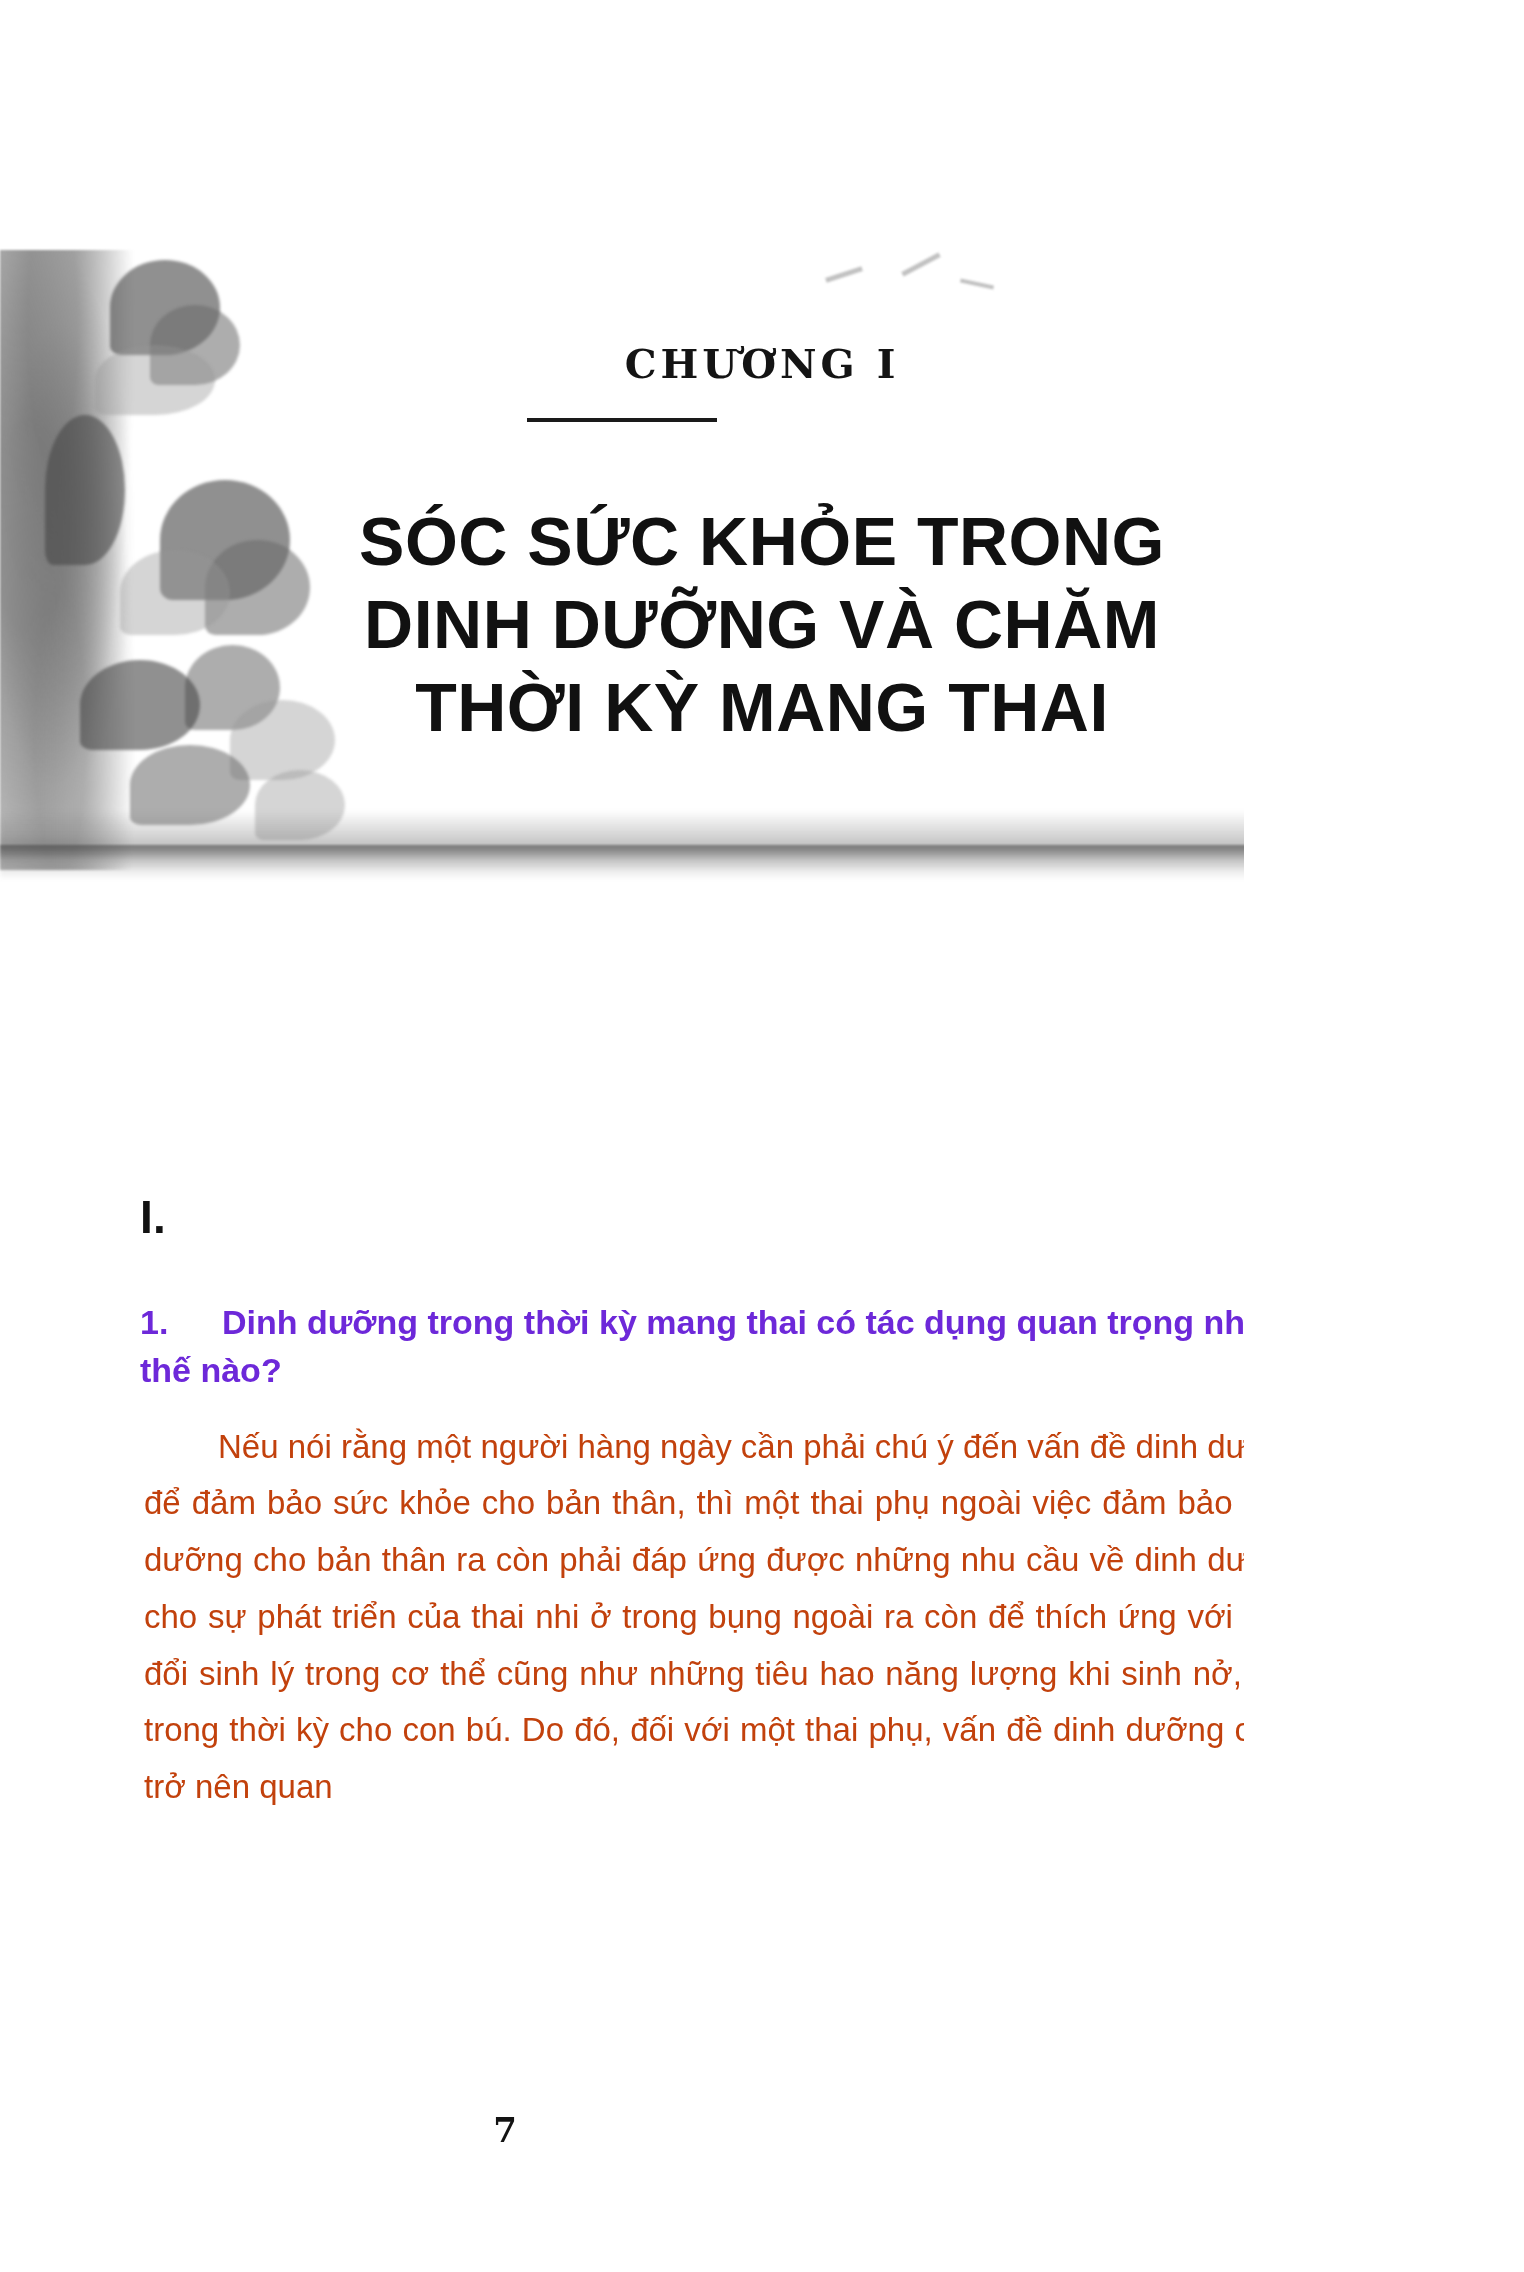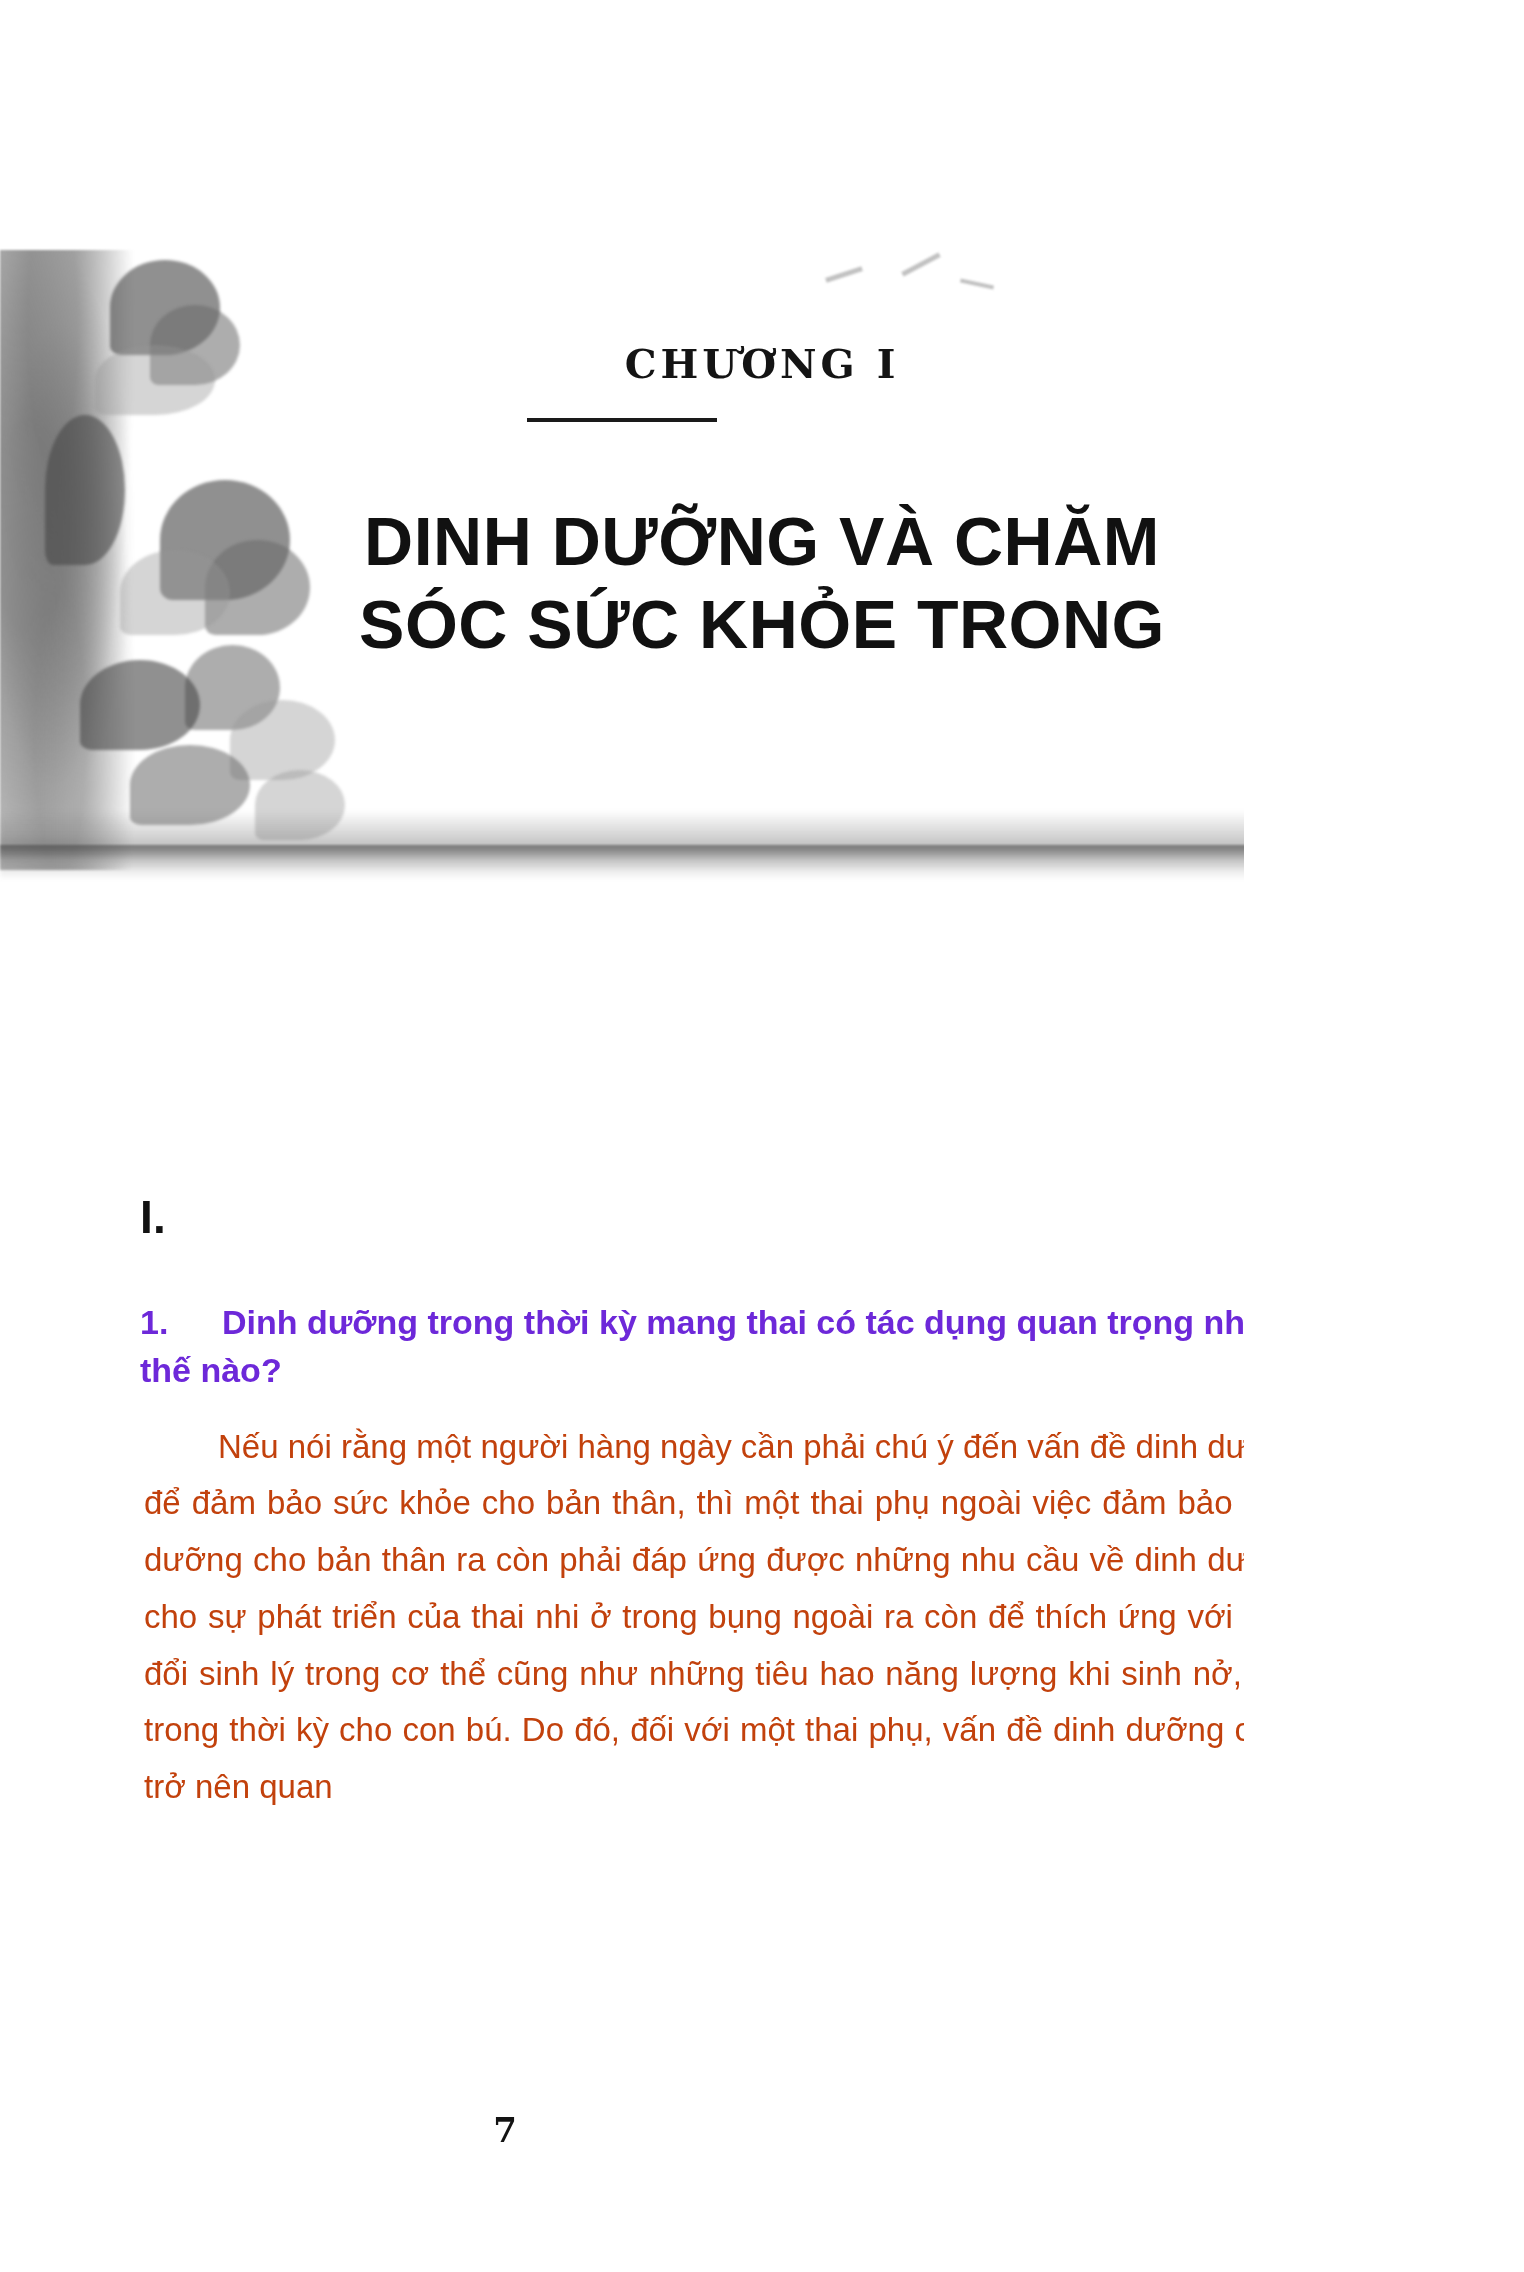--- a/index.html
+++ b/index.html
@@ -195,22 +195,23 @@
   </div>
 
   <div class="scan-mark" style="left:825px; top:272px; width:38px; height:5px; transform:rotate(-18deg);"></div>
   <div class="scan-mark" style="left:900px; top:262px; width:42px; height:5px; transform:rotate(-28deg);"></div>
   <div class="scan-mark" style="left:960px; top:282px; width:34px; height:4px; transform:rotate(12deg);"></div>
 
   <div class="chapter-label">CHƯƠNG I</div>
   <div class="chapter-rule"></div>
 
   <div class="chapter-title">
+    <div>SÓC SỨC KHỎE TRONG</div>
     <div>DINH DƯỠNG VÀ CHĂM</div>
-    <div>SÓC SỨC KHỎE TRONG</div>
+    <div>THỜI KỲ MANG THAI</div>
   </div>
 
   <div class="content">
 
     <h2 class="section-heading">
       <span class="num">I.</span>
     </h2>
 
     <h3 class="sub-heading">
       <span class="num">1.</span><span>Dinh dưỡng trong thời kỳ mang thai có tác dụng quan trọng như thế nào?</span>

